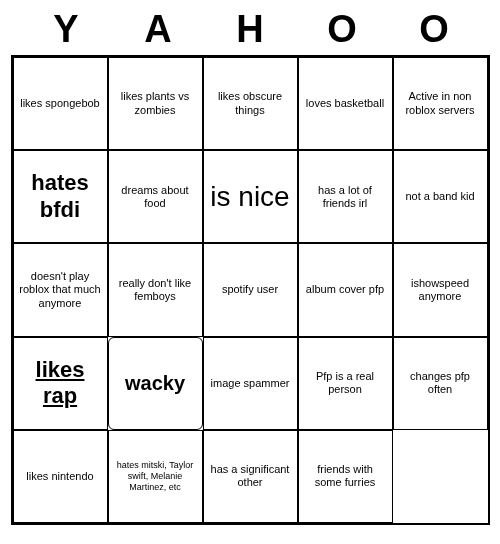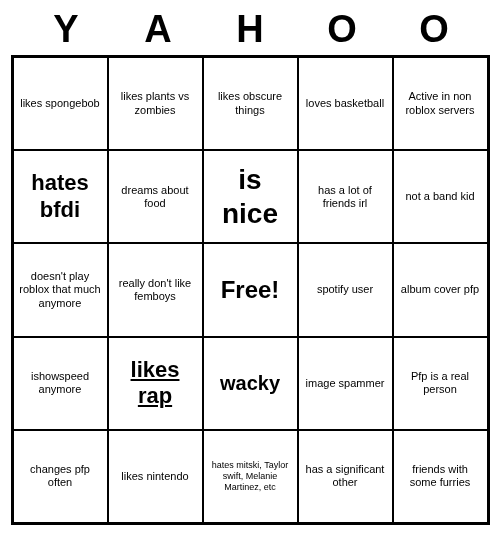--- a/index.html
+++ b/index.html
@@ -58,31 +58,30 @@
     <div class="header-letter">O</div>
   </div>
 <div class="bingo-grid">
 <div class="cell">likes spongebob</div>
     <div class="cell">likes plants vs zombies</div>
     <div class="cell">likes obscure things</div>
     <div class="cell">loves basketball</div>
     <div class="cell">Active in non roblox servers</div>
     <div class="cell" style="font-size: 22px; font-weight: bold;">hates bfdi</div>
     <div class="cell">dreams about food</div>
-    <div class="cell" style="font-size: 28px; font-weight: bold;">is nice</div>
+    <div class="cell" style="font-size: 28px; font-weight: normal;">is nice</div>
     <div class="cell">has a lot of friends irl</div>
     <div class="cell">not a band kid</div>
     <div class="cell">doesn't play roblox that much anymore</div>
     <div class="cell">really don't like femboys</div>
-    <div class="cell" style="font-size: 24px; font-weight: bold;">Free!</div>
     <div class="cell">spotify user</div>
     <div class="cell">album cover pfp</div>
     <div class="cell">ishowspeed anymore</div>
     <div class="cell" style="font-size: 22px; font-weight: bold; text-decoration: underline;">likes rap</div>
-    <div class="cell" style="font-size: 20px; font-weight: bold;">wacky</div>
+    <div class="cell" style="font-size: 20px; font-weight: bold; border-radius: 6px;">wacky</div>
     <div class="cell">image spammer</div>
     <div class="cell">Pfp is a real person</div>
     <div class="cell">changes pfp often</div>
     <div class="cell">likes nintendo</div>
     <div class="cell" style="font-size: 9px;">hates mitski, Taylor swift, Melanie Martinez, etc</div>
     <div class="cell">has a significant other</div>
     <div class="cell">friends with some furries</div>
   </div>
 
 </body></html>

